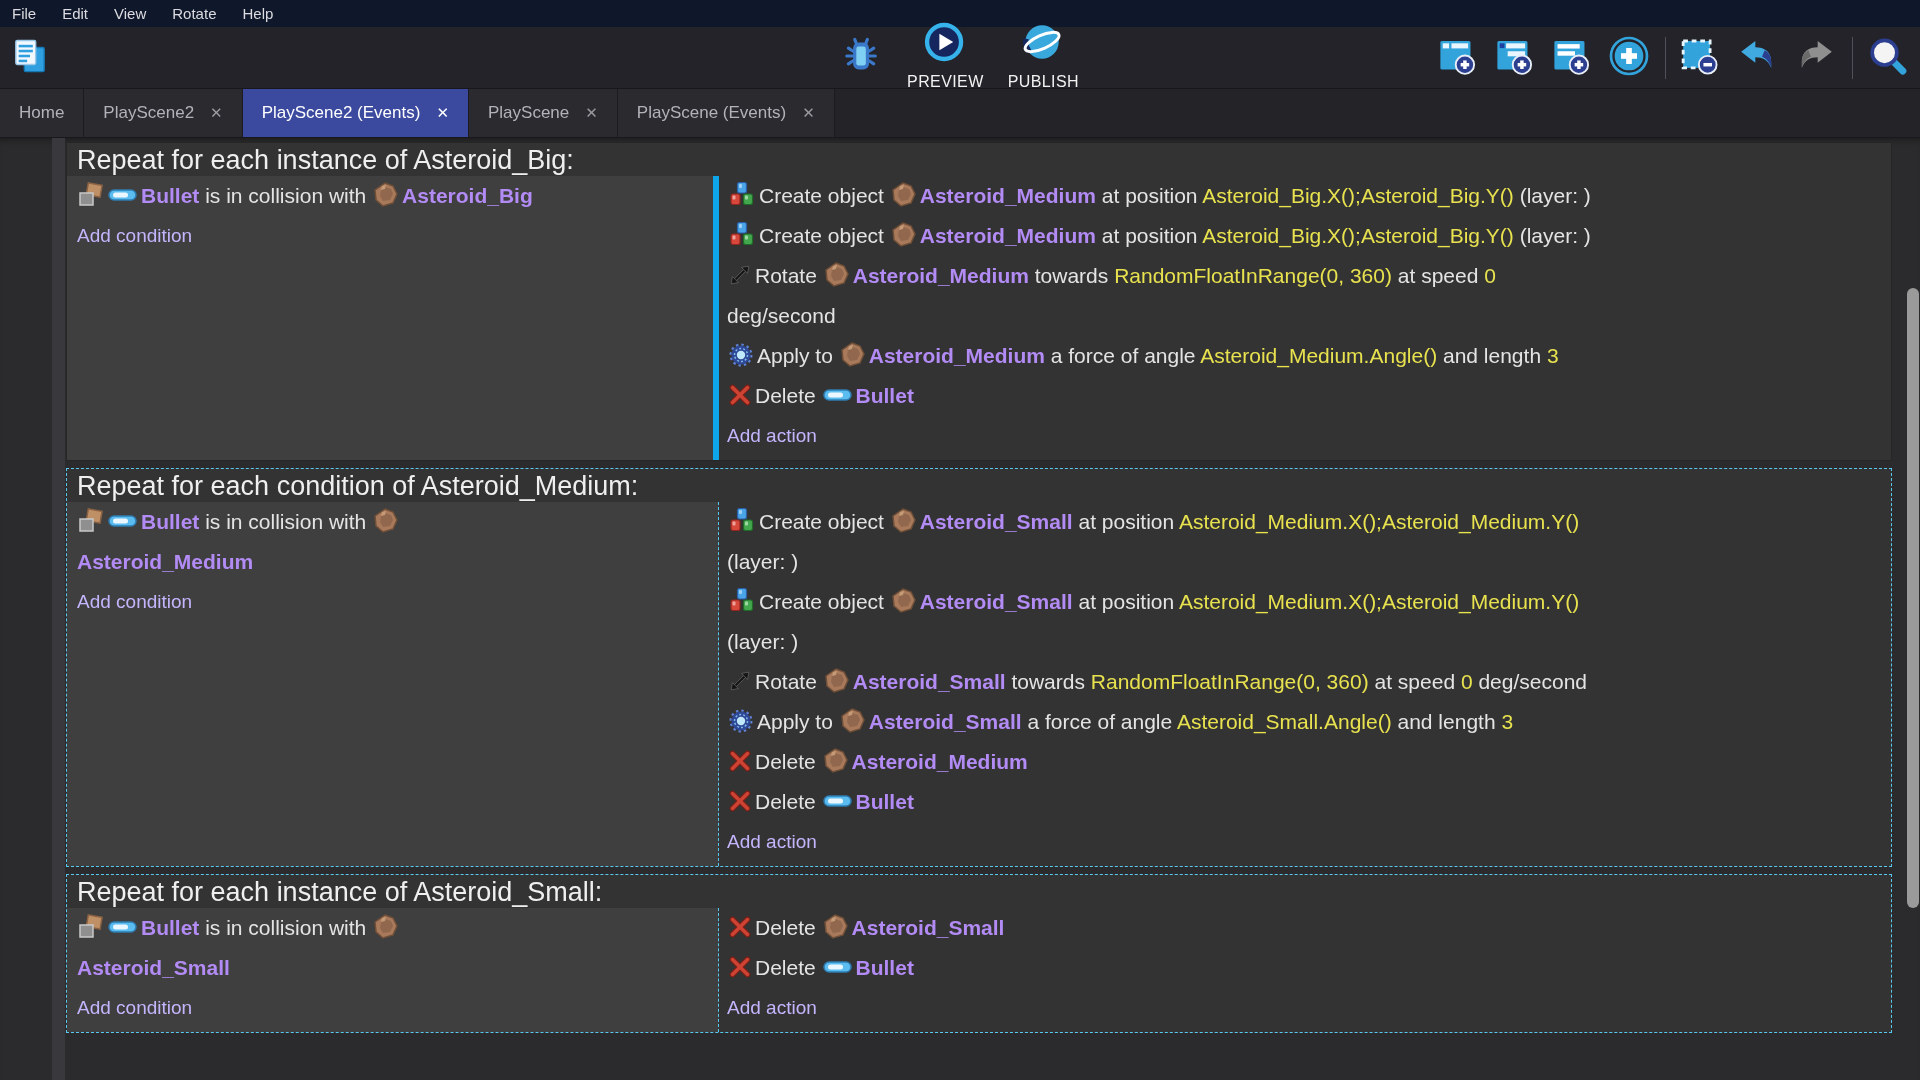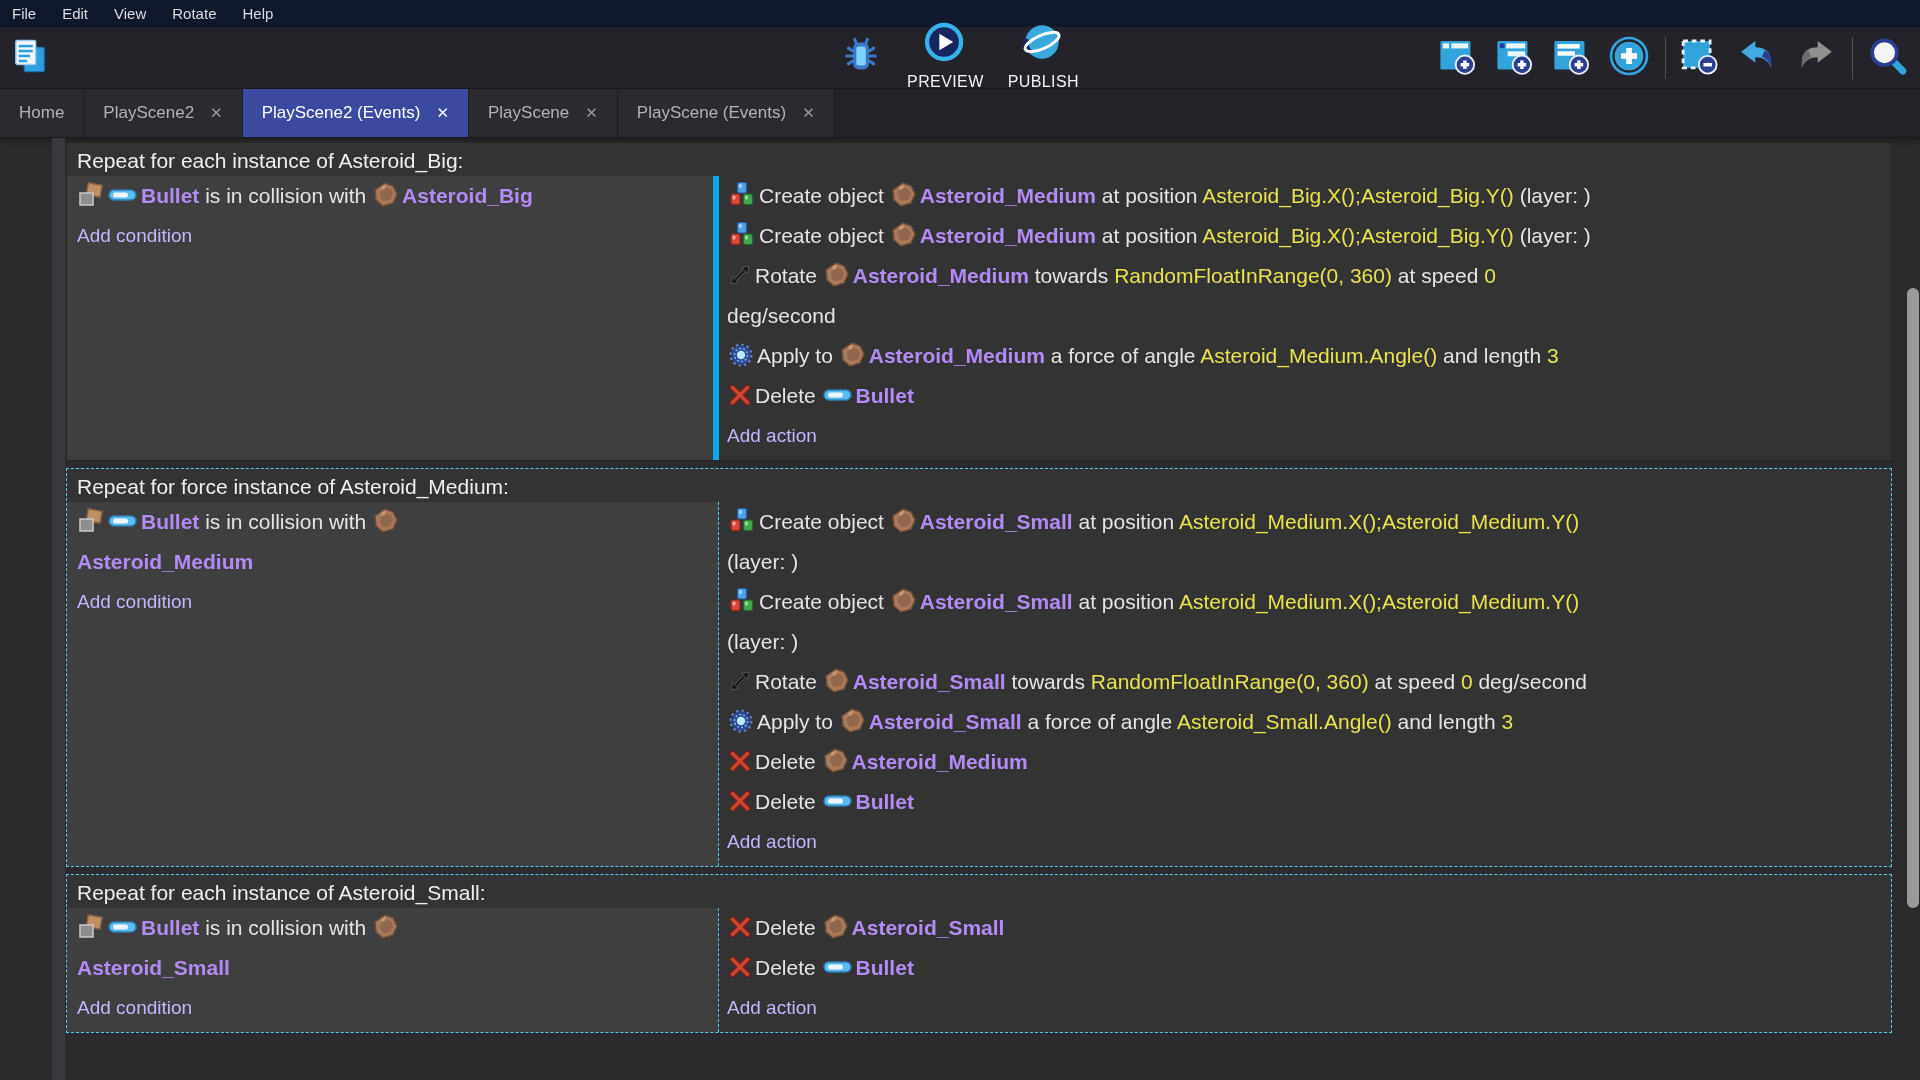--- a/index.html
+++ b/index.html
@@ -31,21 +31,21 @@
   .tab.active{background:#3b4a9e;color:#ffffff;}
   .tab-close{font-size:15px;color:#9a9aa2;cursor:pointer;}
   .tab.active .tab-close{color:#ffffff;}
 
   
   .sheet{position:relative;flex:1;background:#2b2b2d;padding:4px 0 0 66px;box-sizing:border-box;overflow:hidden;box-shadow:inset 0 7px 9px -7px rgba(0,0,0,.55);}
   .rail{position:absolute;left:52px;top:0;bottom:0;width:13px;background:#39393d;}
   .events{width:1826px;}
   .event{background:#333333;border:1px solid #262626;margin-bottom:7px;box-sizing:border-box;}
   .event.selected{border:1px dashed #58c8f0;}
-  .ev-header{font-size:21px;color:#efefef;line-height:29px;padding:3px 8px 1px 10px;}
+  .ev-header{font-size:27px;color:#efefef;line-height:29px;padding:3px 8px 1px 10px;}
   .ev-cols{display:flex;align-items:stretch;}
   .cond{flex:0 0 652px;width:652px;background:#3f3f3f;border-right:6px solid #0ea5e9;padding:0 10px 4px 10px;box-sizing:border-box;min-width:0;}
   .event.selected .cond{border-right:1px dashed #58c8f0;}
   .acts{flex:1;padding:0 10px 4px 8px;min-width:0;}
   .row{font-size:21px;line-height:40px;color:#e4e4e4;cursor:default;}
   .seg{white-space:pre-wrap;}
   .seg.plain{color:#e4e4e4;}
   .seg.object{color:#b38bf5;font-weight:bold;}
   .seg.expr{color:#e8e24f;}
   .add-row{font-size:19px;line-height:40px;color:#c4b5fd;cursor:pointer;}
@@ -320,21 +320,21 @@
                     </g>
                   </svg></span><span class="seg plain">Delete </span><span class="ic"><svg width="30" height="20" viewBox="0 0 30 20" xmlns="http://www.w3.org/2000/svg">
                     <rect x="1" y="5" width="27" height="10" rx="5" fill="#5bbcf0" stroke="#2e7db3" stroke-width="1.5"></rect>
                     <rect x="5" y="7.5" width="15" height="5" rx="2.5" fill="#eaf7ff"></rect>
                   </svg></span><span class="seg object">Bullet</span></div>
               <div class="add-row">Add action</div>
             </div>
           </div>
         </div>
         <div class="event selected">
-          <div class="ev-header">Repeat for force instance of Asteroid_Medium:</div>
+          <div class="ev-header">Repeat for each condition of Asteroid_Medium:</div>
           <div class="ev-cols">
             <div class="cond">
               <div class="row"><span class="ic"><svg width="26" height="26" viewBox="0 0 26 26" xmlns="http://www.w3.org/2000/svg">
                     <g transform="rotate(10 16 9)">
                       <rect x="9" y="2" width="14" height="12" fill="#bf9066" stroke="#8a6243" stroke-width="1.5"></rect>
                     </g>
                     <rect x="2" y="11" width="13" height="12" fill="#8f8f8f" stroke="#c9c9c9" stroke-width="1.5"></rect>
                   </svg></span><span class="ic"><svg width="30" height="20" viewBox="0 0 30 20" xmlns="http://www.w3.org/2000/svg">
                     <rect x="1" y="5" width="27" height="10" rx="5" fill="#5bbcf0" stroke="#2e7db3" stroke-width="1.5"></rect>
                     <rect x="5" y="7.5" width="15" height="5" rx="2.5" fill="#eaf7ff"></rect>

